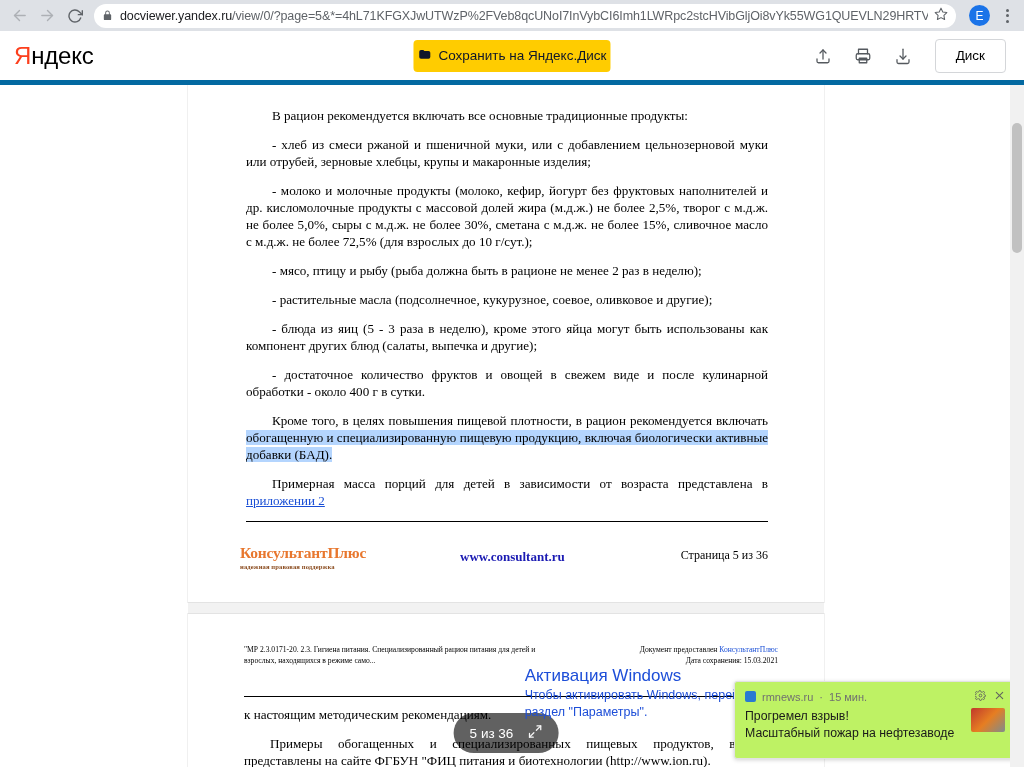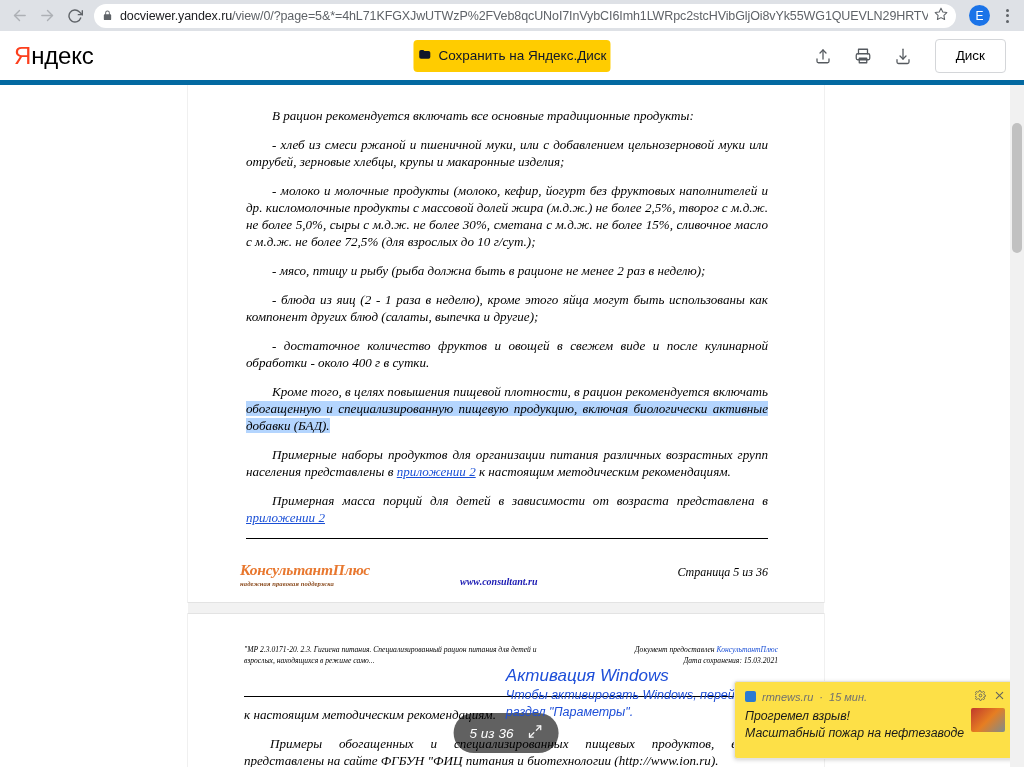--- a/index.html
+++ b/index.html
@@ -136,21 +136,20 @@
     cursor: pointer;
     margin-left: 4px;
   }
 
   
   .viewer-body {
     position: relative;
     height: calc(767px - 31px - 54px);
     background: #f2f2f2;
     overflow: hidden;
-    font-style: italic;
   }
   .sidebar-strip {
     position: absolute;
     left: 0; top: 0; bottom: 0;
     width: 188px;
     background: #ffffff;
   }
   .right-strip {
     position: absolute;
     right: 0; top: 0; bottom: 0;
@@ -209,24 +208,24 @@
   }
   .cplus .cp-sub {
     color: #8a4b1e;
     font-size: 6.6px;
     font-weight: bold;
     letter-spacing: 0.1px;
     margin-top: 1px;
   }
   .cp-url {
     color: #1b1bb3;
-    font-size: 10px;
+    font-size: 13px;
     font-weight: bold;
     margin-left: 40px;
-    margin-top: 15px;
+    margin-top: 5px;
   }
   .cp-page {
     margin-left: auto;
     font-size: 12px;
     color: #000;
     margin-top: 4px;
   }
 
   
   .p2-head {
@@ -293,21 +292,21 @@
   .wm .wm-t { font-size: 17px; line-height: 1.3; }
   .wm .wm-s { font-size: 12.5px; line-height: 1.35; }
 
   
   .toast {
     position: absolute;
     right: 8px;
     bottom: 8px;
     width: 282px;
     height: 78px;
-    background: #fde047;
+    background: #bef264;
     border: 1px solid #e2e2e2;
     border-radius: 3px;
     box-shadow: 0 1px 4px rgba(0,0,0,0.18);
     padding: 8px 10px;
     font-family: "Liberation Sans", sans-serif;
   }
   .toast .t-top {
     display: flex;
     align-items: center;
     font-size: 11px;
@@ -421,24 +420,24 @@
   <div class="right-strip"></div>
 
   <div class="page-area">
 
     <div class="doc-page" id="page1">
       <div class="page-inner">
         <p>В рацион рекомендуется включать все основные традиционные продукты:</p>
         <p>- хлеб из смеси ржаной и пшеничной муки, или с добавлением цельнозерновой муки или отрубей, зерновые хлебцы, крупы и макаронные изделия;</p>
         <p>- молоко и молочные продукты (молоко, кефир, йогурт без фруктовых наполнителей и др. кисломолочные продукты с массовой долей жира (м.д.ж.) не более 2,5%, творог с м.д.ж. не более 5,0%, сыры с м.д.ж. не более 30%, сметана с м.д.ж. не более 15%, сливочное масло с м.д.ж. не более 72,5% (для взрослых до 10 г/сут.);</p>
         <p>- мясо, птицу и рыбу (рыба должна быть в рационе не менее 2 раз в неделю);</p>
-        <p>- блюда из яиц (2 - 1 раза в неделю), кроме этого яйца могут быть использованы как компонент других блюд (салаты, выпечка и другие);</p>
+        <p>- растительные масла (подсолнечное, кукурузное, соевое, оливковое и другие);</p>
+        <p>- блюда из яиц (5 - 3 раза в неделю), кроме этого яйца могут быть использованы как компонент других блюд (салаты, выпечка и другие);</p>
         <p>- достаточное количество фруктов и овощей в свежем виде и после кулинарной обработки - около 400 г в сутки.</p>
         <p><span>Кроме того, в целях повышения пищевой плотности, в рацион рекомендуется включать </span><span class="hl">обогащенную и специализированную пищевую продукцию, включая биологически активные добавки (БАД).</span></p>
-        <p><span>Примерные наборы продуктов для организации питания различных возрастных групп населения представлены в </span><a class="lnk" href="#">приложении 2</a><span> к настоящим методическим рекомендациям.</span></p>
         <p><span>Примерная масса порций для детей в зависимости от возраста представлена в </span><a class="lnk" href="#">приложении 2</a></p>
         <div class="rule"></div>
       </div>
 
       <div class="page-footer">
         <div class="cplus">
           <div class="cp-name">КонсультантПлюс</div>
           <div class="cp-sub">надежная правовая поддержка</div>
         </div>
         <div class="cp-url">www.consultant.ru</div>

